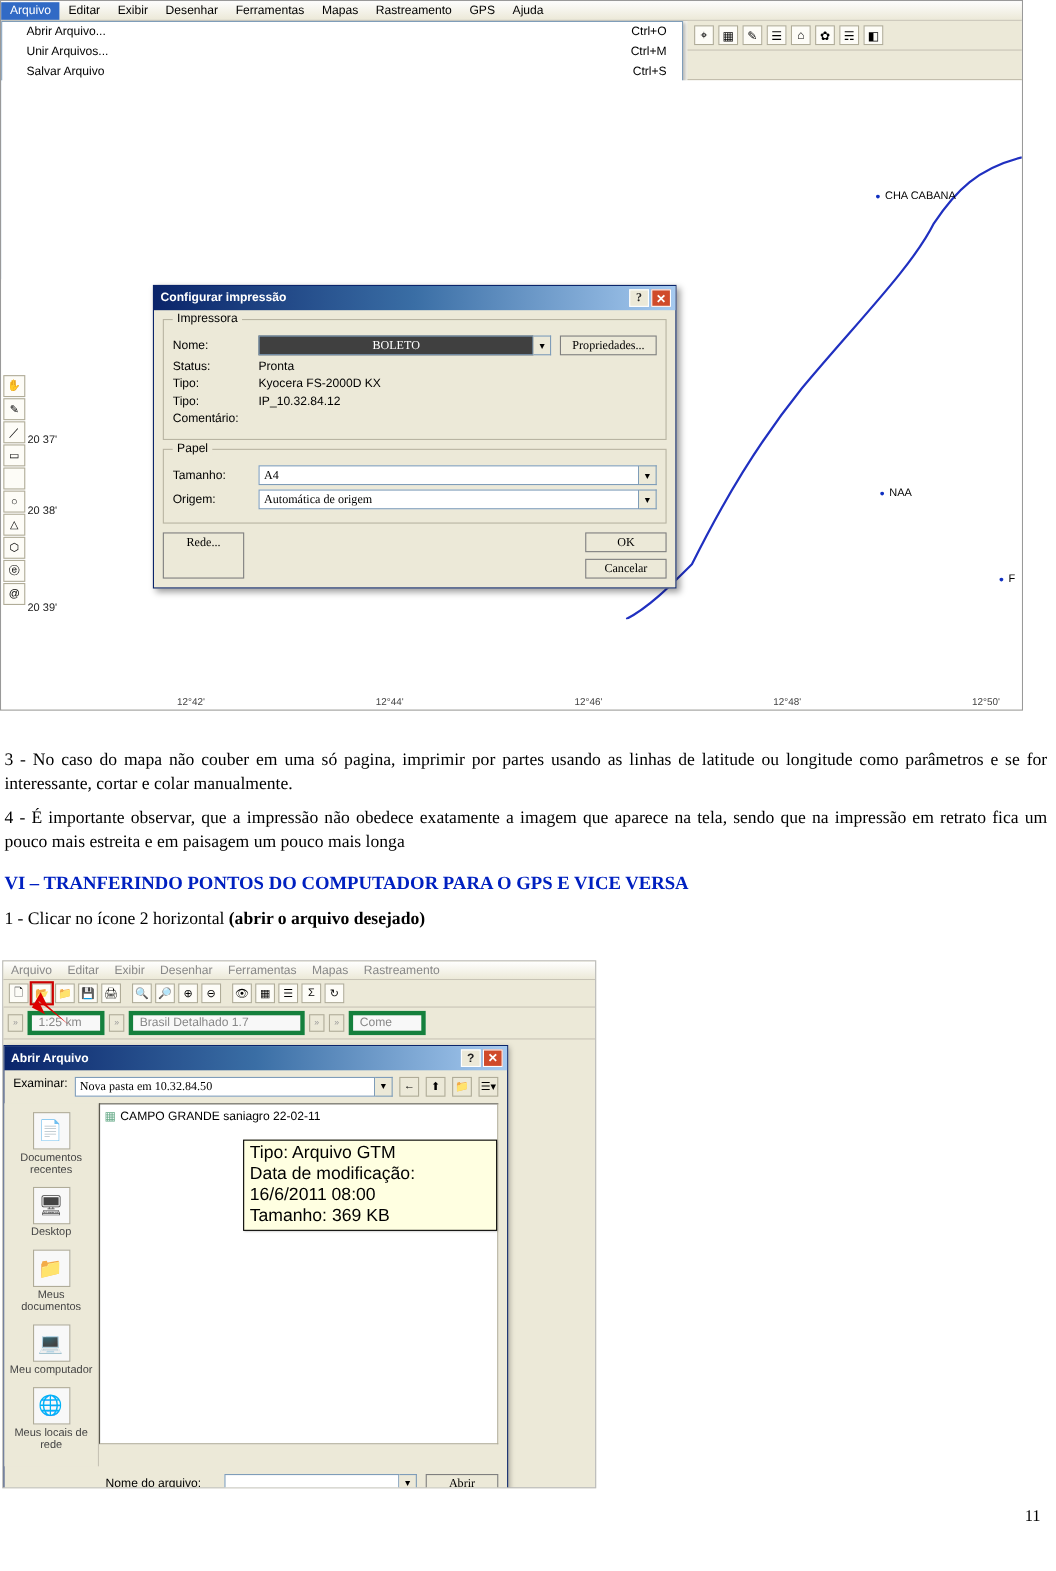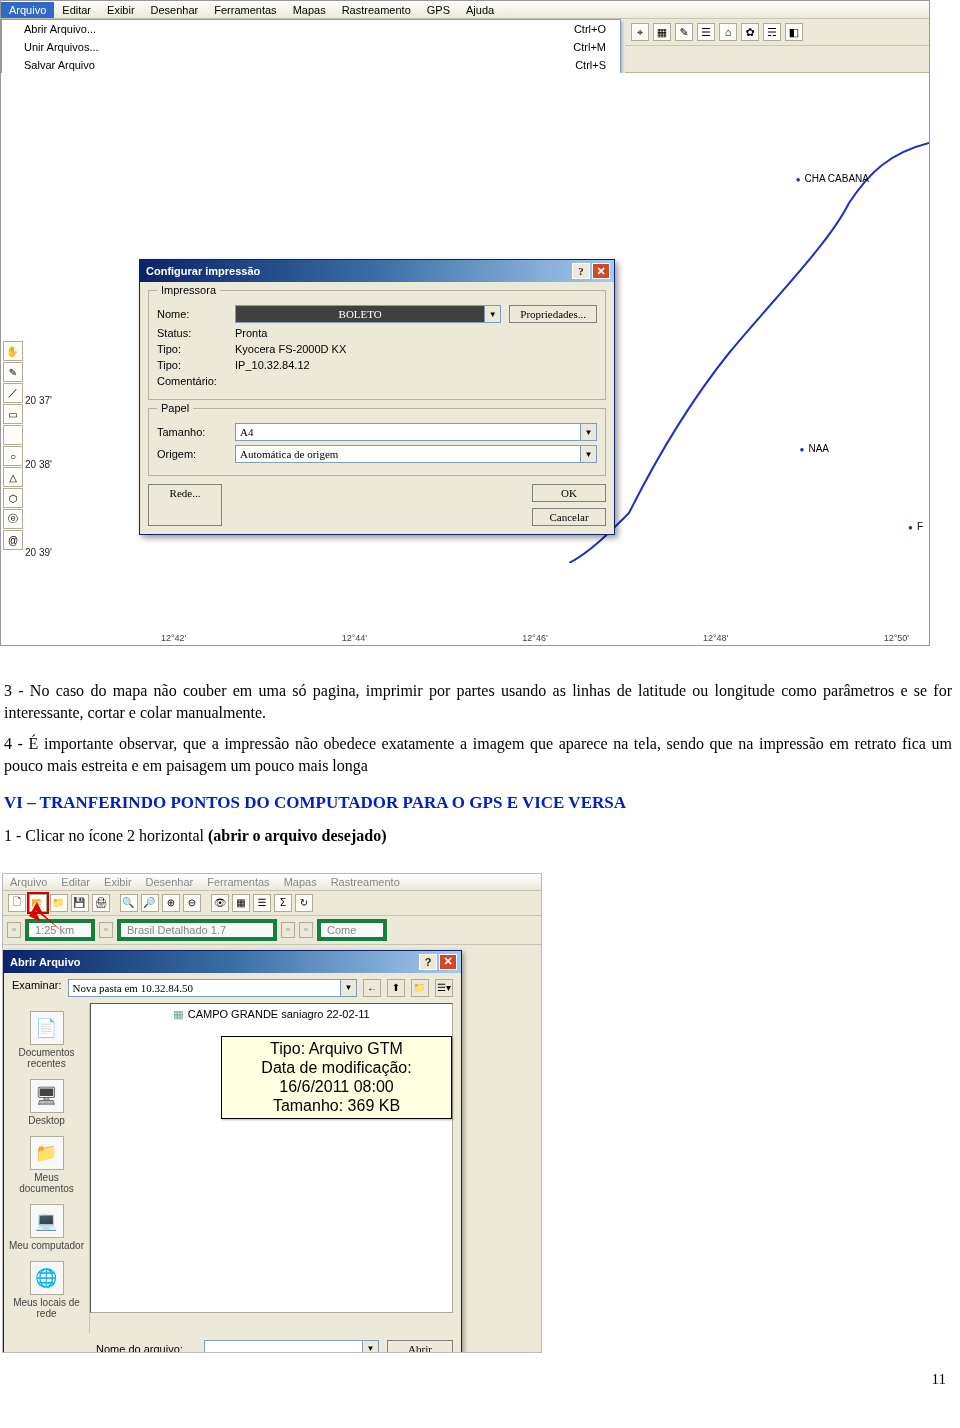--- a/index.html
+++ b/index.html
@@ -133,21 +133,21 @@
   .dlg2-title .tb.close { background:#d04a2a;color:#fff;}
   .exam { display:flex; gap:6px; padding:6px 8px; }
   .exam .combo { flex:1; }
   .exam .folder-ic::before { content:"📁"; font-size:12px; margin-right:3px;}
   .icbtn { width:18px;height:18px;border:1px solid #b0ac98;background:#ece9d8;display:inline-flex;align-items:center;justify-content:center;font-size:10px;}
   
   .dlg2-body { display:flex; }
   .places { width:86px; background:#ece9d8; border-right:1px solid #c7c3b5; padding:4px 2px; }
   .place { text-align:center; margin:4px 0 10px; font-size:10px; color:#444; }
   .place .pic { width:34px;height:34px;margin:0 auto 2px;border:1px solid #b0ac98;background:#f8f8f8;display:flex;align-items:center;justify-content:center;font-size:18px;}
-  .filelist { flex:1; background:#fff; border:1px inset #b0ac98; margin:0 8px 20px 0; min-height:250px; padding:4px; position:relative;text-align:center;}
+  .filelist { flex:1; background:#fff; border:1px inset #b0ac98; margin:0 8px 20px 0; min-height:250px; padding:4px; position:relative;}
   .fileitem::before { content:"▦"; color:#6a8; margin-right:4px; font-size:11px;}
   .tooltip { position:absolute; top:32px; left:130px; background:#ffffe1; border:1px solid #000; padding:2px 5px; font-size:16px; line-height:1.2; box-shadow:1px 1px 2px rgba(0,0,0,.3);}
   
   .dlg2-foot { padding:4px 8px 8px 92px; }
   .dlg2-foot .row { margin:3px 0; }
   .dlg2-foot .lbl { width:100px; }
   .dlg2-foot .btn { min-width:66px; }
   
   .pageno { text-align:right; padding:4px 14px 10px 0; font-size:15px; }
 </style>

